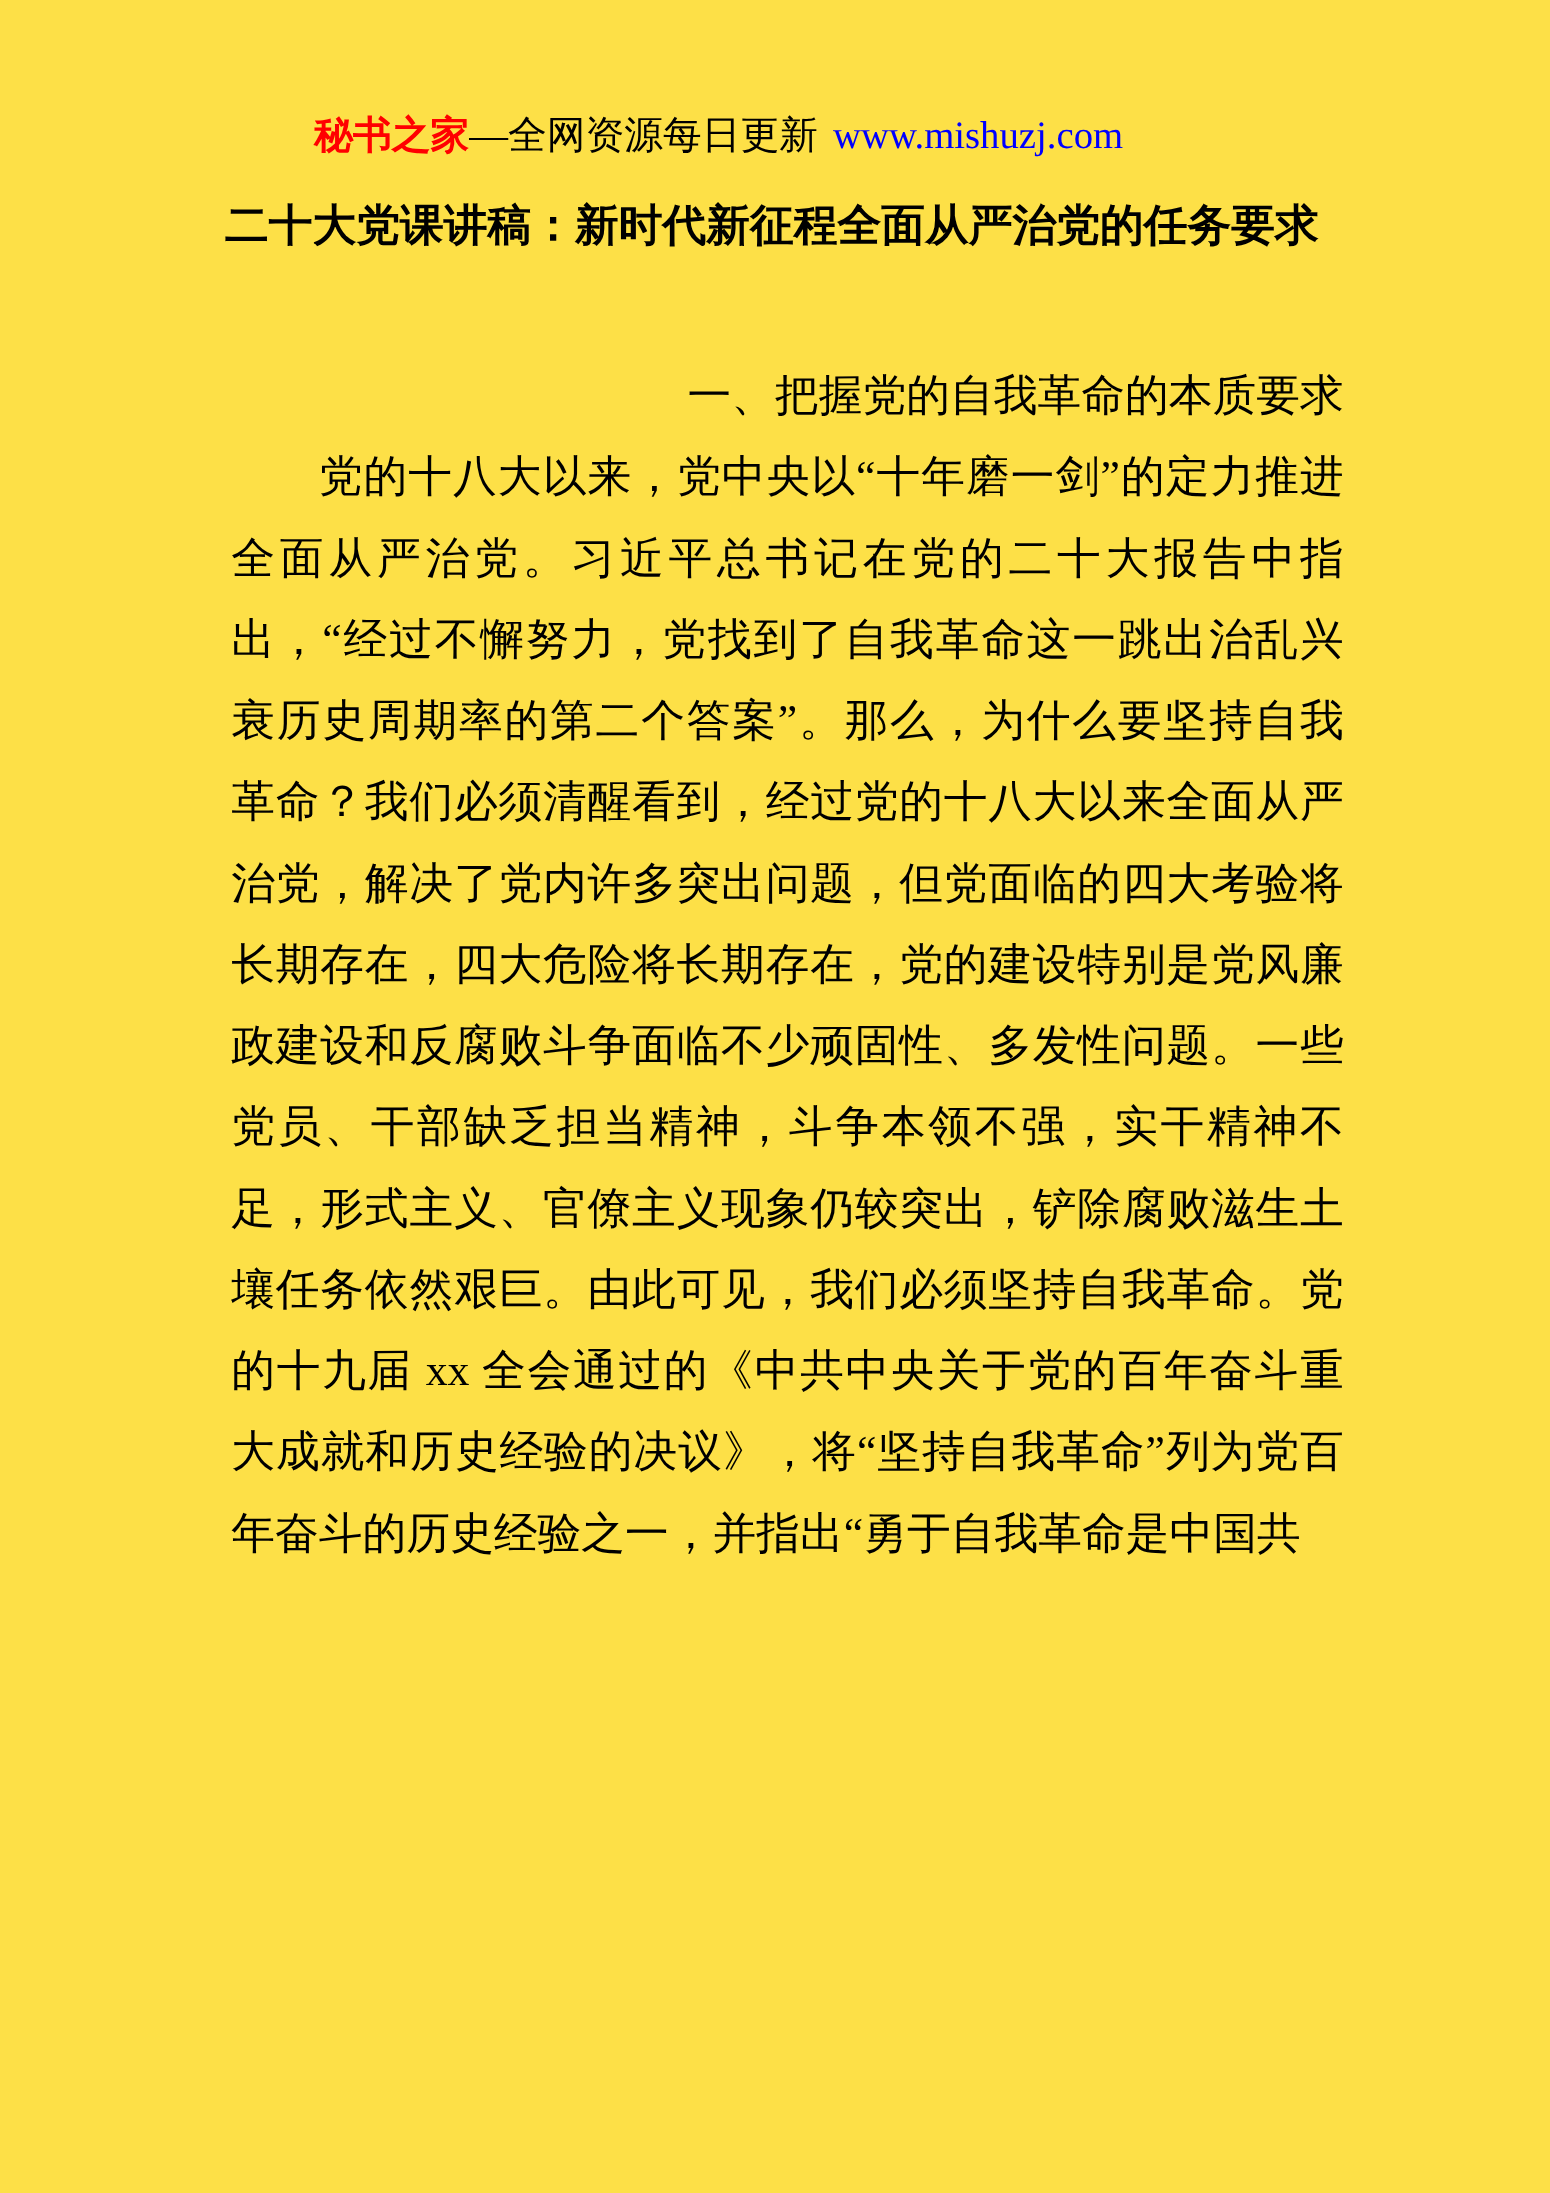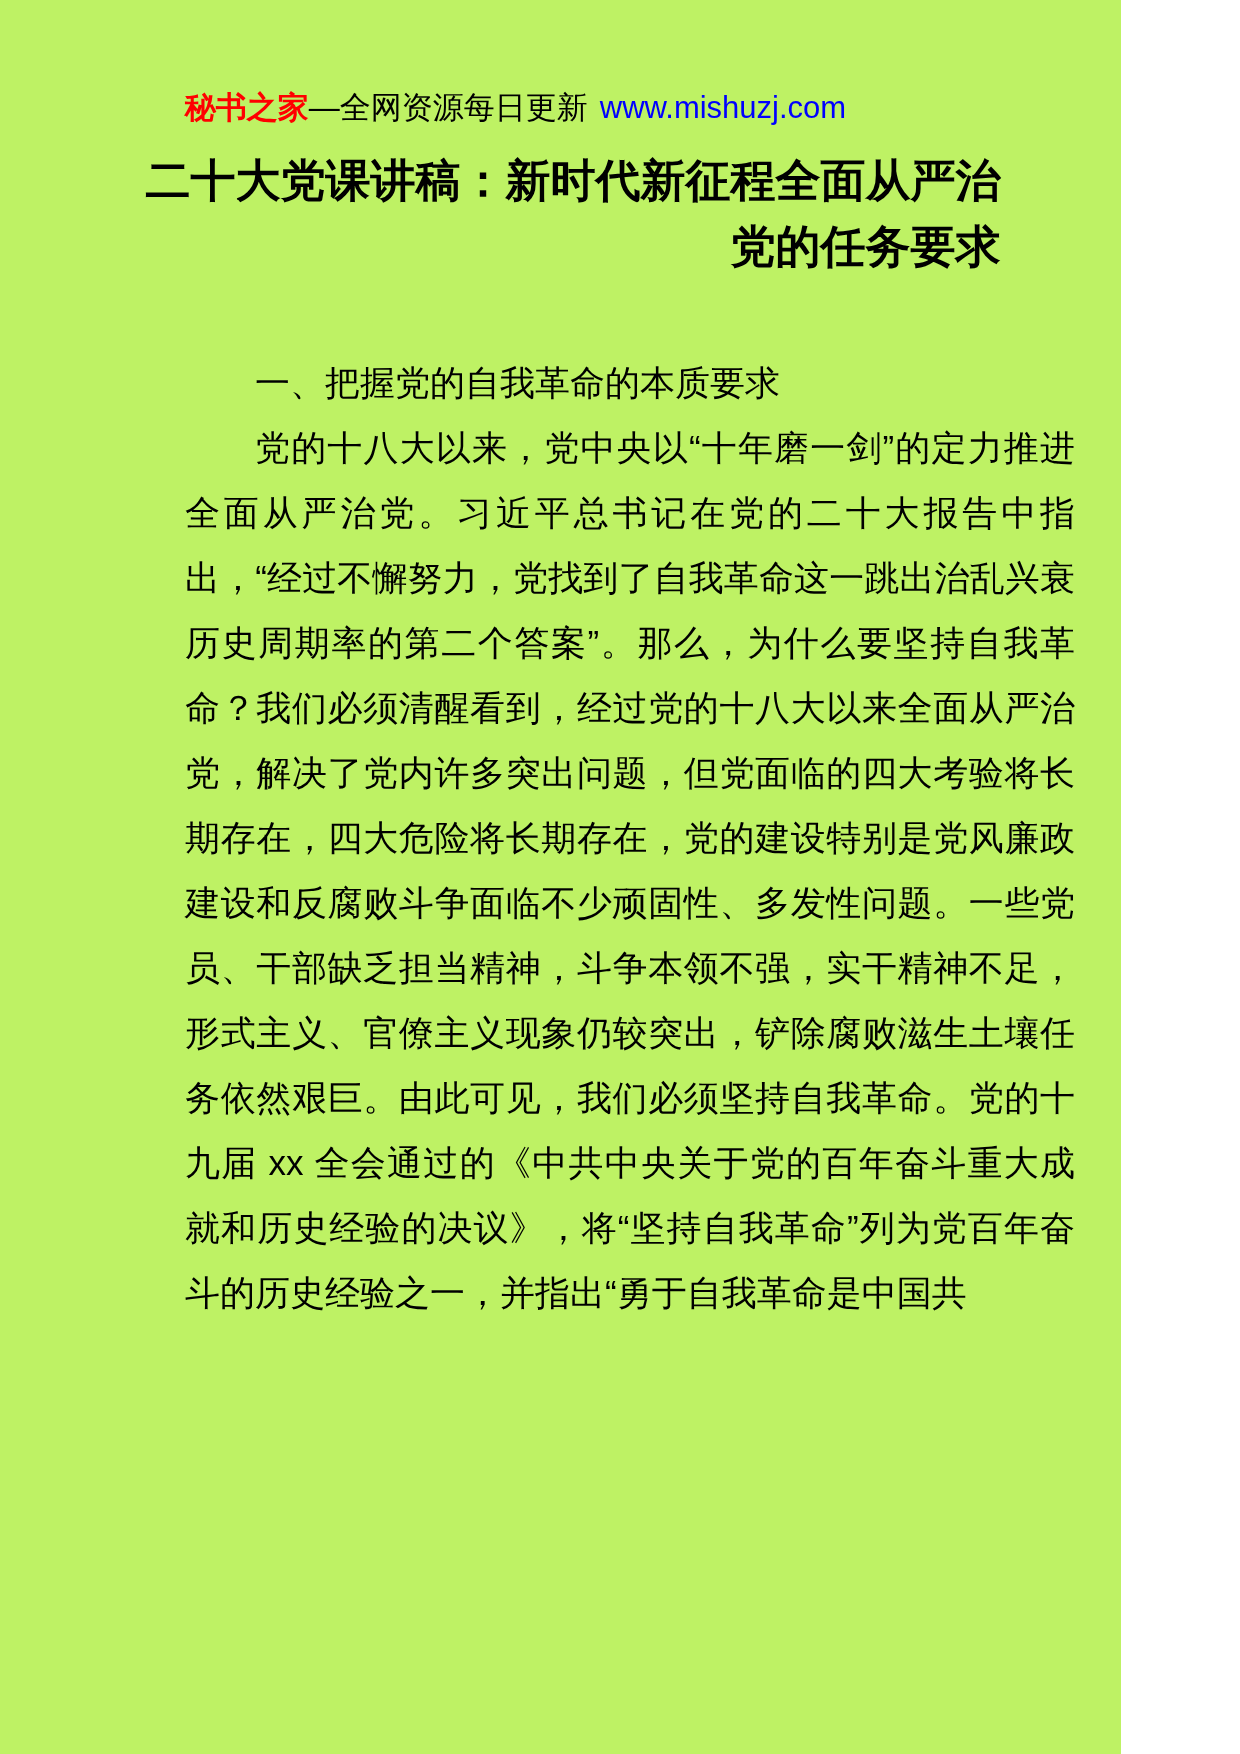--- a/index.html
+++ b/index.html
@@ -3,26 +3,26 @@
 <meta charset="utf-8">
 <title>Document</title>
 <style>
   html, body {
     margin: 0;
     padding: 0;
     background: #ffffff;
   }
   .page {
     position: relative;
-    width: 1121px;
+    width: 1240px;
     height: 1754px;
-    background: #bef264;
+    background: #fde047;
     color: #000000;
     overflow: hidden;
-    font-family: Liberation Sans, sans-serif;
+    font-family: Liberation Serif, serif;
   }
   .doc-header {
     padding-top: 90px;
     text-align: center;
     position: relative;
     left: -45px;
     font-size: 31px;
     line-height: 36px;
     white-space: nowrap;
   }
@@ -33,40 +33,40 @@
   .tagline {
     color: #000000;
   }
   .url {
     color: #0000ff;
     margin-left: 12px;
   }
   .doc-title {
     width: 880px;
     margin: 22px auto 12px;
-    text-align: right;
-    font-size: 45px;
+    text-align: left;
+    font-size: 35px;
     line-height: 66px;
     font-weight: bold;
     color: #000000;
   }
   .content {
     width: 890px;
     margin: 70px 0 0 185px;
     font-size: 35px;
     line-height: 65px;
   }
   .content p {
     margin: 0;
     padding: 0;
     text-indent: 2em;
     text-align: justify;
   }
   .content p.heading {
-    text-align: left;
+    text-align: right;
   }
 </style>
 </head>
 <body>
 
 <div class="page">
 
   <div class="doc-header">
     <span class="brand">秘书之家</span><span class="tagline">—全网资源每日更新</span><span class="url">www.mishuzj.com</span>
   </div>

